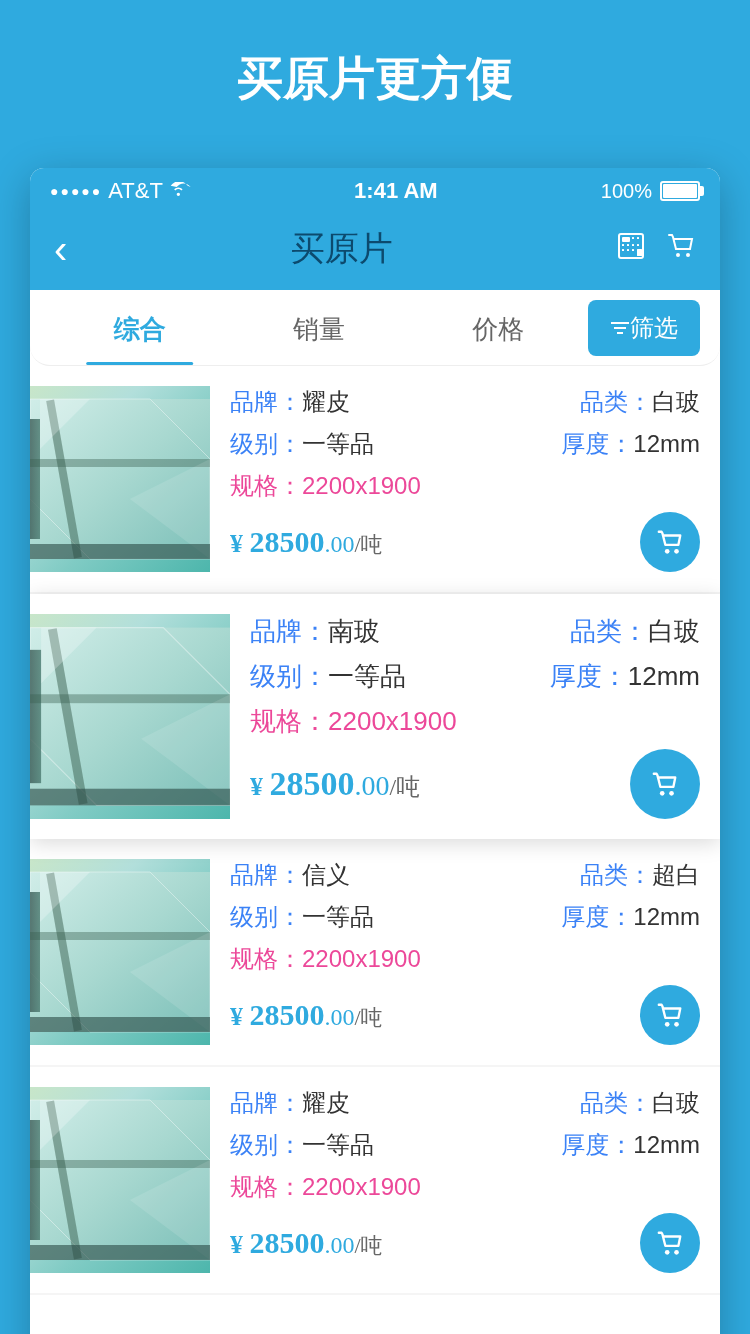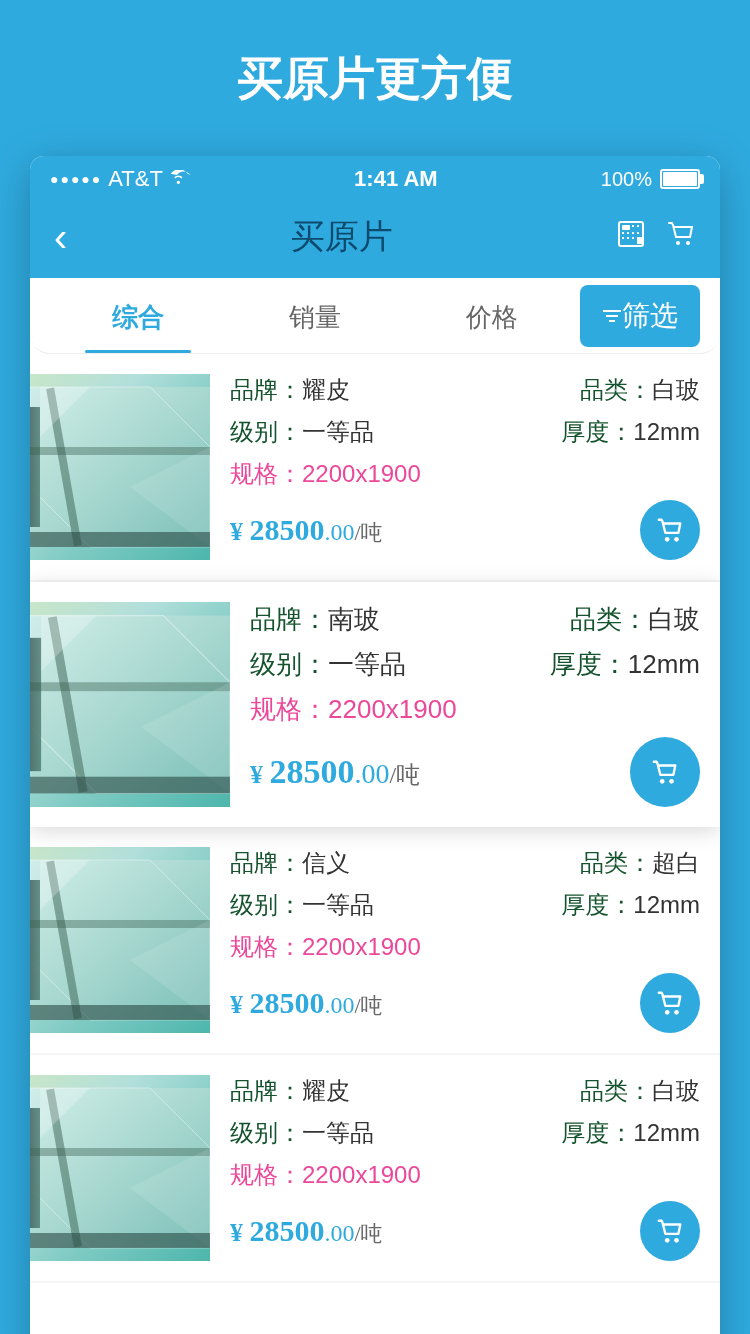--- a/index.html
+++ b/index.html
@@ -14,21 +14,21 @@
 
     
     .promo-area {
       text-align: center;
       padding: 48px 40px 30px;
     }
     .promo-title {
       font-size: 46px;
       font-weight: 700;
       color: #fff;
-      margin-bottom: 16px;
+      margin-bottom: 28px;
     }
     .promo-subtitle {
       font-size: 32px;
       color: rgba(255,255,255,0.85);
     }
 
     
     .phone-frame {
       width: 690px;
       margin: 0 auto;
@@ -111,21 +111,21 @@
       height: 3px;
       background: #2faadf;
       border-radius: 2px;
     }
     .filter-btn {
       background: #2faadf;
       color: #fff;
       border: none;
       border-radius: 8px;
       padding: 12px 22px;
-      font-size: 28px;
+      font-size: 24px;
       display: flex;
       align-items: center;
       cursor: pointer;
       white-space: nowrap;
     }
 
     
     .product-list { background: #f5f5f5; }
 
     .product-card {
@@ -159,21 +159,21 @@
     
     .glass-visual { width: 100%; height: 100%; }
 
     .product-info { flex: 1; }
     .info-row {
       display: flex;
       justify-content: space-between;
       margin-bottom: 10px;
     }
     .info-item { font-size: 24px; color: #333; }
-    .info-label { color: #14532d; }
+    .info-label { color: #3b82f6; }
     .info-value { color: #333; }
     .spec-row { font-size: 24px; color: #ec4899; margin-bottom: 10px; }
 
     .price-row {
       display: flex;
       align-items: center;
       justify-content: space-between;
       margin-top: 8px;
     }
     .price {

